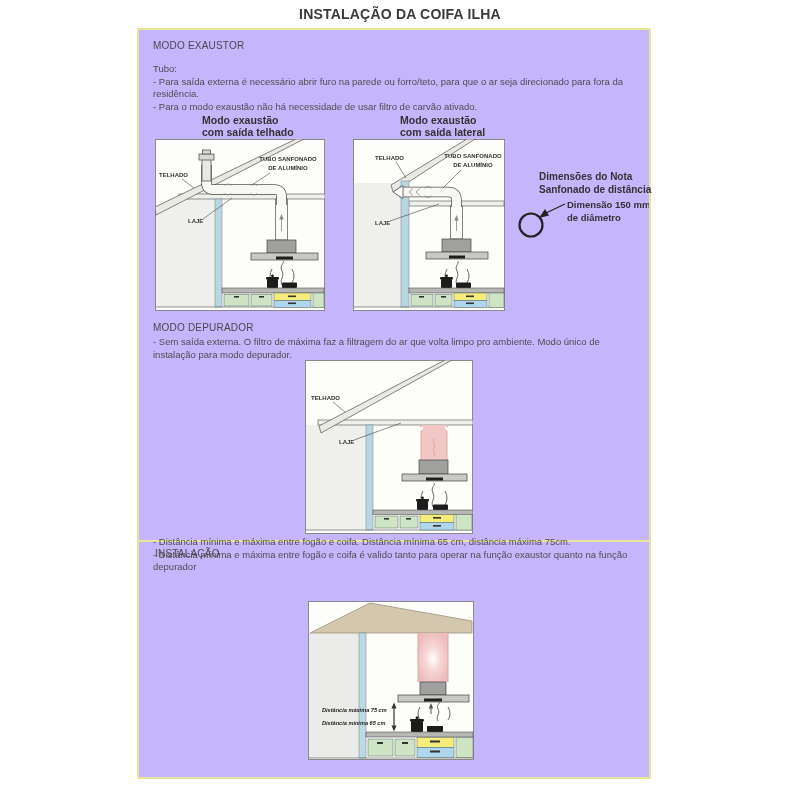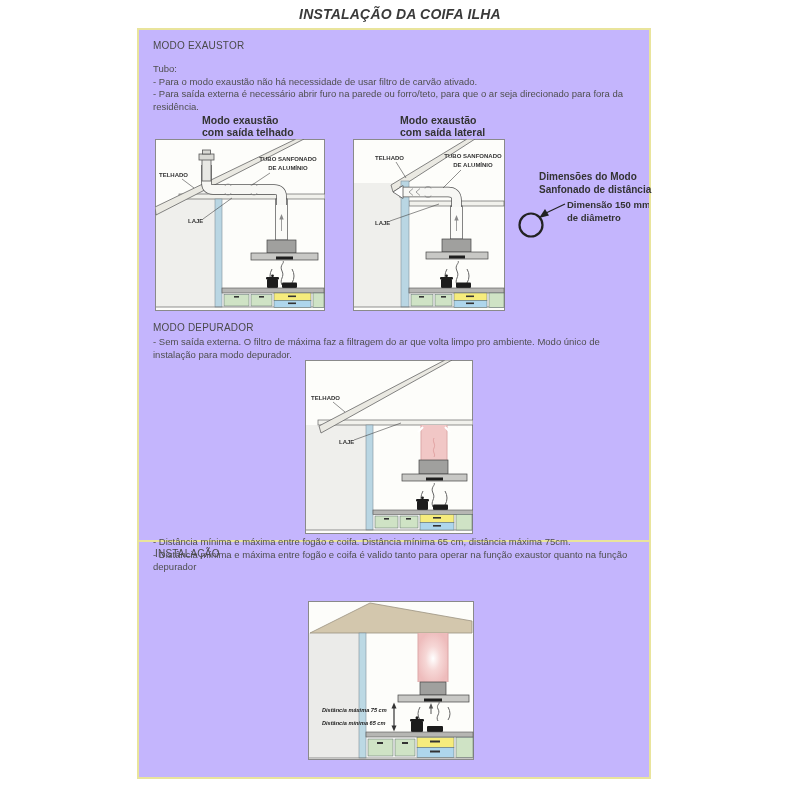--- a/index.html
+++ b/index.html
@@ -1,18 +1,18 @@
 <!DOCTYPE html>
 <html><head>
 <meta charset="utf-8">
 <style>
   html,body{margin:0;padding:0;}
   body{width:800px;height:800px;background:#ffffff;font-family:"Liberation Sans",sans-serif;color:#4f4f4f;position:relative;overflow:hidden;}
   .abs{position:absolute;}
-  .page-title{top:6px;left:0;width:800px;text-align:center;font-size:14px;font-weight:bold;color:#3a3a3a;letter-spacing:.2px;font-style:italic;}
+  .page-title{top:6px;left:0;width:800px;text-align:center;font-size:14px;font-weight:bold;color:#3a3a3a;letter-spacing:.2px;}
   .panel{left:137px;top:28px;width:510px;height:747px;background:#c4b5fd;border:2px solid #e9e49c;}
   .heading{font-size:10px;color:#4a4a4a;letter-spacing:.2px;}
   .body-text{font-size:9.5px;line-height:12.5px;color:#4f4f4f;}
   .diag-title{font-size:10.5px;font-weight:bold;color:#333;line-height:11.5px;margin-left:47px;}
   .dim-head{font-size:10px;font-weight:bold;color:#333;line-height:13px;}
   .divider{left:0;width:100%;border-top:2px solid #e9e49c;height:0;}
   svg text{font-family:"Liberation Sans",sans-serif;}
   .lbl{font-size:6px;font-weight:bold;fill:#333;}
   .lbl-it{font-size:5.6px;font-weight:bold;font-style:italic;fill:#222;}
   .dimtxt{font-size:9.5px;font-weight:bold;fill:#333;}
@@ -20,22 +20,22 @@
 </head>
 <body>
 
 <div class="abs page-title">INSTALAÇÃO DA COIFA ILHA</div>
 
 <div class="abs panel">
 
   <div class="abs heading" style="left:14px;top:10px;">MODO EXAUSTOR</div>
   <div class="abs body-text" style="left:14px;top:33px;width:480px;">
     <div>Tubo:</div>
+    <div>- Para saída externa é necessário abrir furo na parede ou forro/teto, para que o ar seja direcionado para fora da residência.</div>
     <div>- Para o modo exaustão não há necessidade de usar filtro de carvão ativado.</div>
-    <div>- Para saída externa é necessário abrir furo na parede ou forro/teto, para que o ar seja direcionado para fora da residência.</div>
   </div>
 
   <div class="abs diag-title" style="left:16px;top:85px;">
     <div>Modo exaustão</div>
     <div>com saída telhado</div>
   </div>
   <div class="abs diag-title" style="left:214px;top:85px;">
     <div>Modo exaustão</div>
     <div>com saída lateral</div>
   </div>
@@ -135,21 +135,21 @@
     <text x="22" y="21" class="lbl">TELHADO</text>
     <line x1="43" y1="23" x2="53" y2="39" stroke="#444" stroke-width="0.6"></line>
     <text x="120" y="19" text-anchor="middle" class="lbl">TUBO SANFONADO</text>
     <text x="120" y="28" text-anchor="middle" class="lbl">DE ALUMÍNIO</text>
     <line x1="108" y1="31" x2="90" y2="49" stroke="#444" stroke-width="0.6"></line>
     <text x="22" y="86" class="lbl">LAJE</text>
     <line x1="37" y1="82" x2="86" y2="65" stroke="#444" stroke-width="0.6"></line>
   </svg>
 
   <div class="abs dim-head" style="left:400px;top:140px;width:120px;">
-    <div>Dimensões do Modo</div>
+    <div>Dimensões do Nota</div>
     <div>Sanfonado de distância</div>
   </div>
   <svg class="abs" style="left:376px;top:159px;" width="134" height="62" viewBox="0 0 134 62">
     <circle cx="16" cy="36" r="11.5" fill="none" stroke="#222" stroke-width="2.2"></circle>
     <path d="M50,15 L31,24" fill="none" stroke="#222" stroke-width="1.2"></path>
     <polygon points="24,29 34,26.5 30,20" fill="#222"></polygon>
     <text x="52" y="19" class="dimtxt">Dimensão 150 mm</text>
     <text x="52" y="32" class="dimtxt">de diâmetro</text>
   </svg>
 

